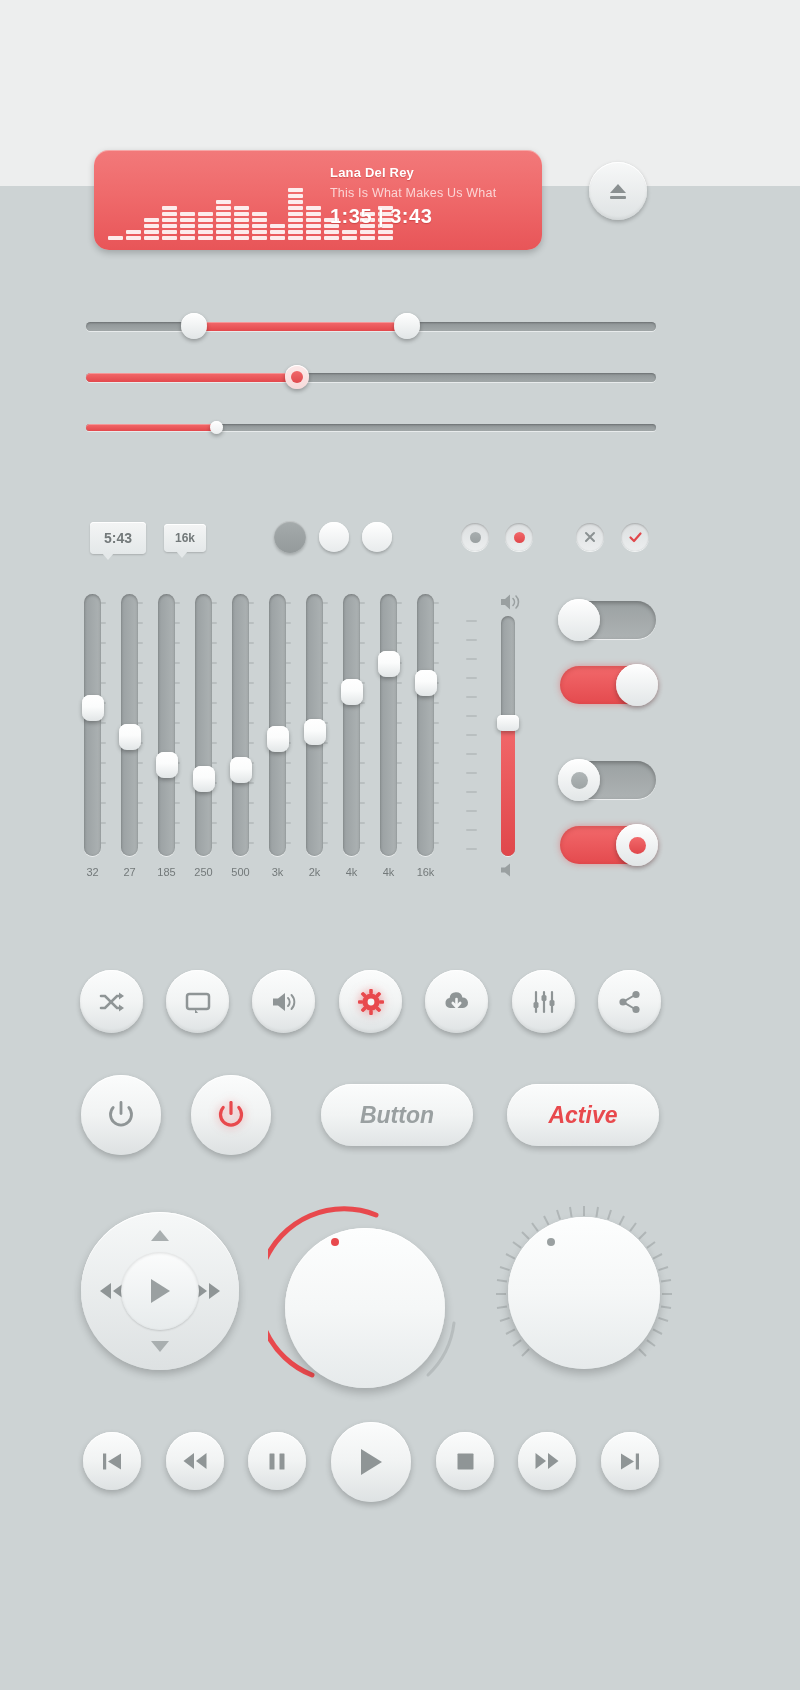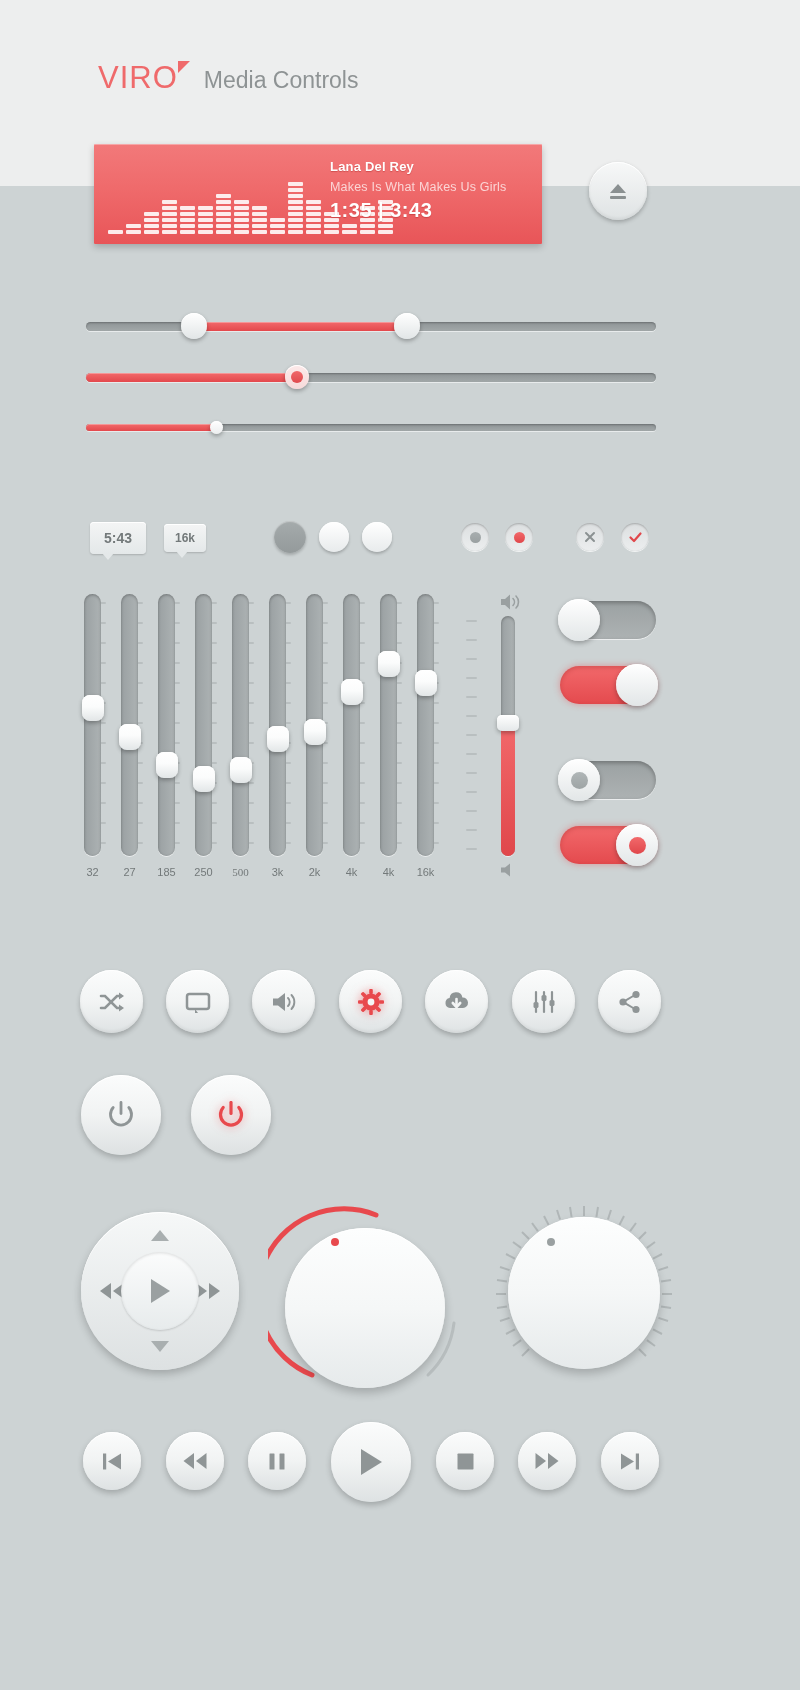--- a/index.html
+++ b/index.html
@@ -26,22 +26,22 @@
     width: 0; height: 0;
     border-left: 6px solid #ef6a6b;
     border-top: 6px solid #ef6a6b;
     border-right: 6px solid transparent;
     border-bottom: 6px solid transparent;
   }
   .logo-sub { font-size: 23px; color: #8e9394; margin-left: 26px; font-weight: 400; }
 
   
   .display {
-    position: absolute; left: 94px; top: 144px; width: 448px; height: 100px;
-    border-radius: 1px;
+    position: absolute; left: 94px; top: 150px; width: 448px; height: 100px;
+    border-radius: 15px;
     background: linear-gradient(to bottom, #f2797a 0%, #ef6a6b 45%, #e85558 100%);
     box-shadow: 0 3px 7px rgba(0,0,0,0.22), inset 0 1px 0 rgba(255,255,255,0.35);
     overflow: hidden;
   }
   .eq-viz { position: absolute; left: 14px; bottom: 10px; display: flex; align-items: flex-end; gap: 3px; height: 78px; }
   .eq-bar { width: 15px; display: flex; flex-direction: column-reverse; gap: 2px; }
   .eq-seg { height: 4px; width: 100%; background: rgba(255,255,255,0.88); border-radius: 1px; }
   .display-meta { position: absolute; right: 12px; top: 13px; width: 200px; text-align: left; }
   .dm-artist { font-size: 13px; font-weight: bold; color: #ffffff; line-height: 20px; letter-spacing: .2px;
                text-shadow: 0 1px 1px rgba(170,40,40,0.45); }
@@ -236,26 +236,20 @@
     box-shadow: 0 3px 6px rgba(0,0,0,0.22), inset 0 1px 0 #fff;
     display: flex; align-items: center; justify-content: center;
   }
 </style>
 </head>
 <body>
 
 <div id="root">
 
   <div class="header-band"></div>
-  <div class="logo-row">
-    <div class="logo-viro">VIRO
-      <span class="logo-tri"></span>
-    </div>
-    <div class="logo-sub">Media Controls</div>
-  </div>
 
   <div class="display">
     <div class="eq-viz" id="eqviz">
         <div class="eq-bar">
           <div class="eq-seg"></div>
         </div>
         <div class="eq-bar">
           <div class="eq-seg"></div>
           <div class="eq-seg"></div>
         </div>
@@ -356,21 +350,21 @@
           <div class="eq-seg"></div>
           <div class="eq-seg"></div>
           <div class="eq-seg"></div>
           <div class="eq-seg"></div>
           <div class="eq-seg"></div>
           <div class="eq-seg"></div>
         </div>
       </div>
     <div class="display-meta">
       <div class="dm-artist">Lana Del Rey</div>
-      <div class="dm-title">Makes Is What Makes Us Girls</div>
+      <div class="dm-title">This Is What Makes Us What</div>
       <div class="dm-time">1:35 | 3:43</div>
     </div>
   </div>
 
   <div class="eject-btn">
     <div class="eject-glyph">
       <div class="eject-tri"></div>
         <div class="eject-bar"></div>
     </div>
   </div>
@@ -508,21 +502,21 @@
         <div class="veq-tick" style="top: 128px;"></div>
         <div class="veq-tick" style="top: 148px;"></div>
         <div class="veq-tick" style="top: 168px;"></div>
         <div class="veq-tick" style="top: 188px;"></div>
         <div class="veq-tick" style="top: 208px;"></div>
         <div class="veq-tick" style="top: 228px;"></div>
         <div class="veq-tick" style="top: 248px;"></div>
       </div>
       <div class="veq-slot" style="left: 232px; top: 594px;"></div>
       <div class="veq-knob" style="left: 229.5px; top: 756.84px;"></div>
-      <div class="veq-label" style="left: 220.5px; top: 866px; font-family: Liberation Serif, serif;">500</div>
+      <div class="veq-label" style="left: 220.5px; top: 866px;">500</div>
       <div class="veq-ticks" style="left: 281px; top: 594px;">
         <div class="veq-tick" style="top: 8px;"></div>
         <div class="veq-tick" style="top: 28px;"></div>
         <div class="veq-tick" style="top: 48px;"></div>
         <div class="veq-tick" style="top: 68px;"></div>
         <div class="veq-tick" style="top: 88px;"></div>
         <div class="veq-tick" style="top: 108px;"></div>
         <div class="veq-tick" style="top: 128px;"></div>
         <div class="veq-tick" style="top: 148px;"></div>
         <div class="veq-tick" style="top: 168px;"></div>
@@ -727,20 +721,26 @@
     <svg width="26" height="28" viewBox="0 0 26 28">
       <path d="M5.2 6.5 a10.5 10.5 0 1 0 15.6 0" stroke="#8f9596" stroke-width="2.8" fill="none" stroke-linecap="round"></path>
       <path d="M13 1.5 v11" stroke="#8f9596" stroke-width="2.8" stroke-linecap="round"></path>
     </svg>
   </div>
   <div class="power-btn" style="left:191px;top:1075px">
     <svg width="26" height="28" viewBox="0 0 26 28" style="filter: drop-shadow(0 0 5px rgba(230,70,75,0.5));">
       <path d="M5.2 6.5 a10.5 10.5 0 1 0 15.6 0" stroke="#e8494d" stroke-width="3.2" fill="none" stroke-linecap="round"></path>
       <path d="M13 1.5 v11" stroke="#e8494d" stroke-width="3.2" stroke-linecap="round"></path>
     </svg>
+  </div>
+  <div class="pill" style="left:321px;top:1084px;width:152px;color:#9aa0a1">
+    <span>Button</span>
+  </div>
+  <div class="pill" style="left:507px;top:1084px;width:152px;color:#e8494d">
+    <span>Active</span>
   </div>
 
   <div class="dpad" style="left:81px;top:1212px">
     <div style="position:absolute;left:50%;top:18px;transform:translateX(-50%);width:0;height:0;
                 border-left:9px solid transparent;border-right:9px solid transparent;border-bottom:11px solid #a9afb0"></div>
     <div style="position:absolute;left:50%;bottom:18px;transform:translateX(-50%);width:0;height:0;
                 border-left:9px solid transparent;border-right:9px solid transparent;border-top:11px solid #a9afb0"></div>
     <svg style="position:absolute;left:18px;top:50%;transform:translateY(-50%)" width="26" height="16" viewBox="0 0 26 16">
       <path d="M12 0 L12 16 L1 8 z" fill="#8f9596"></path>
         <path d="M25 0 L25 16 L14 8 z" fill="#8f9596"></path>

